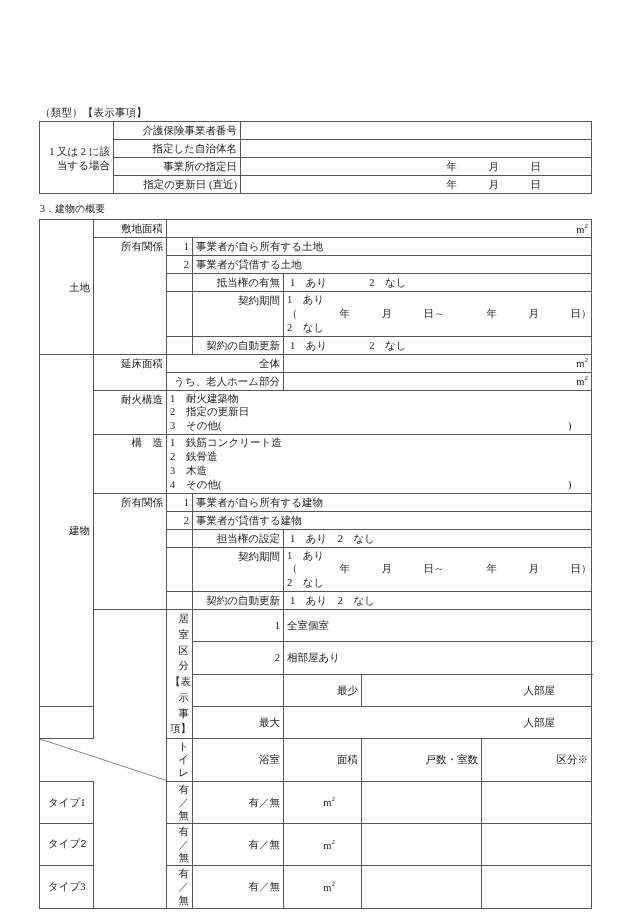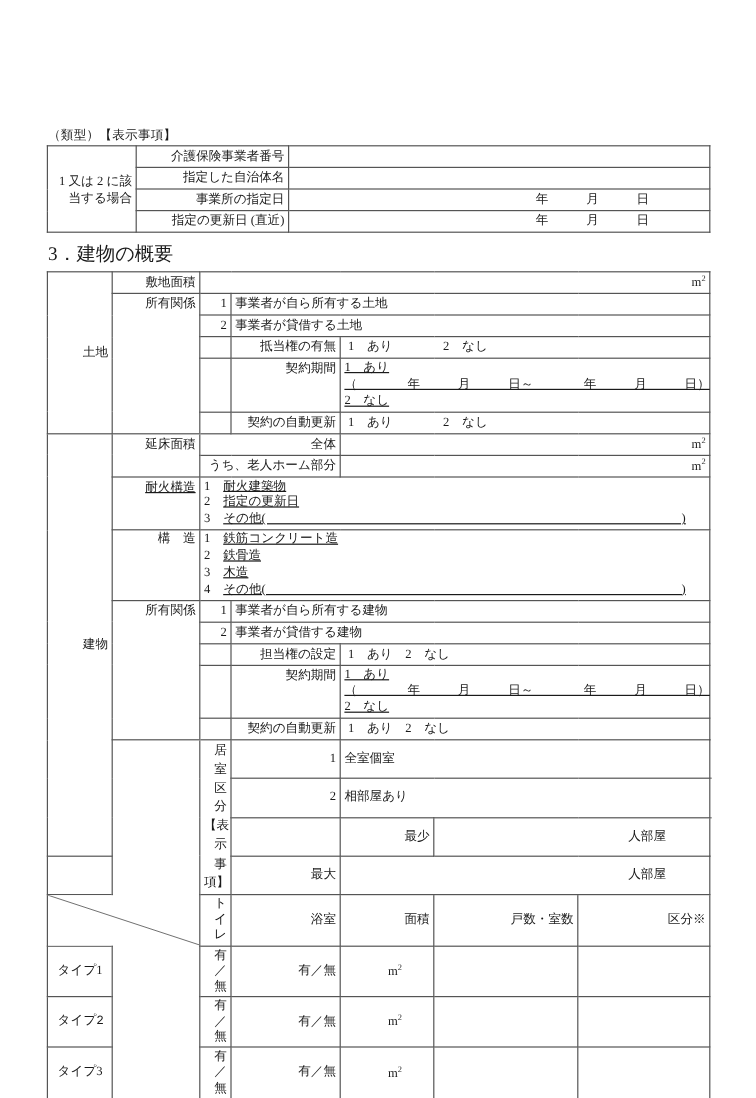--- a/index.html
+++ b/index.html
@@ -28,28 +28,28 @@
   .r{text-align:right;}
   .l{text-align:left;}
   .notop{border-top:none !important;}
   .nobottom{border-bottom:none !important;}
 
   
   .kata-label{font-size:10.5px;margin:0 0 2px 1px;letter-spacing:.2px;}
   .typelist td{padding:0 3px 0 6px;height:16px;}
   .num{display:inline-block;width:16px;}
 
-  .sec-title{font-size:16px;margin:8px 0 3px 1px;}
+  .sec-title{font-size:10px;margin:8px 0 3px 1px;}
 
   
   .vlabel{text-align:right;padding-left:5px;vertical-align:top;}
   .sup{font-size:7px;vertical-align:super;}
 
   
-  .opts{line-height:1.32;padding:1px 3px 2px 3px;text-decoration:underline;}
+  .opts{line-height:1.32;padding:1px 3px 2px 3px;}
   .opts .row{white-space:pre;}
 
   
   .diag{position:relative;padding:0;height:22px;}
   .diag svg{position:absolute;left:0;top:0;width:100%;height:100%;display:block;}
   .tight td{height:14px;}
 </style>
 </head>
 <body>
 
@@ -150,21 +150,21 @@
         <td rowspan="2" class="c" style="vertical-align:top;padding-top:2px;">延床面積</td>
         <td colspan="2" class="c">全体</td>
         <td colspan="3" class="r"><span>m</span><span class="sup">2</span></td>
       </tr>
       <tr>
         <td colspan="2" class="c">うち、老人ホーム部分</td>
         <td colspan="3" class="r"><span>m</span><span class="sup">2</span></td>
       </tr>
 
       <tr>
-        <td class="c" style="vertical-align:top;padding-top:2px;text-decoration:underline;">耐火構造</td>
+        <td class="c" style="vertical-align:top;padding-top:2px;">耐火構造</td>
         <td colspan="5" class="l opts">
           <div class="row"><span class="num">1</span><span>耐火建築物</span></div>
           <div class="row"><span class="num">2</span><span>指定の更新日</span></div>
           <div class="row"><span class="num">3</span><span>その他(　　　　　　　　　　　　　　　　　　　　　　　　　　　　　　　　　)</span></div>
         </td>
       </tr>
 
       <tr>
         <td class="c" style="vertical-align:top;padding-top:2px;font-family:Liberation Mono, monospace;">構　造</td>
         <td colspan="5" class="l opts">

